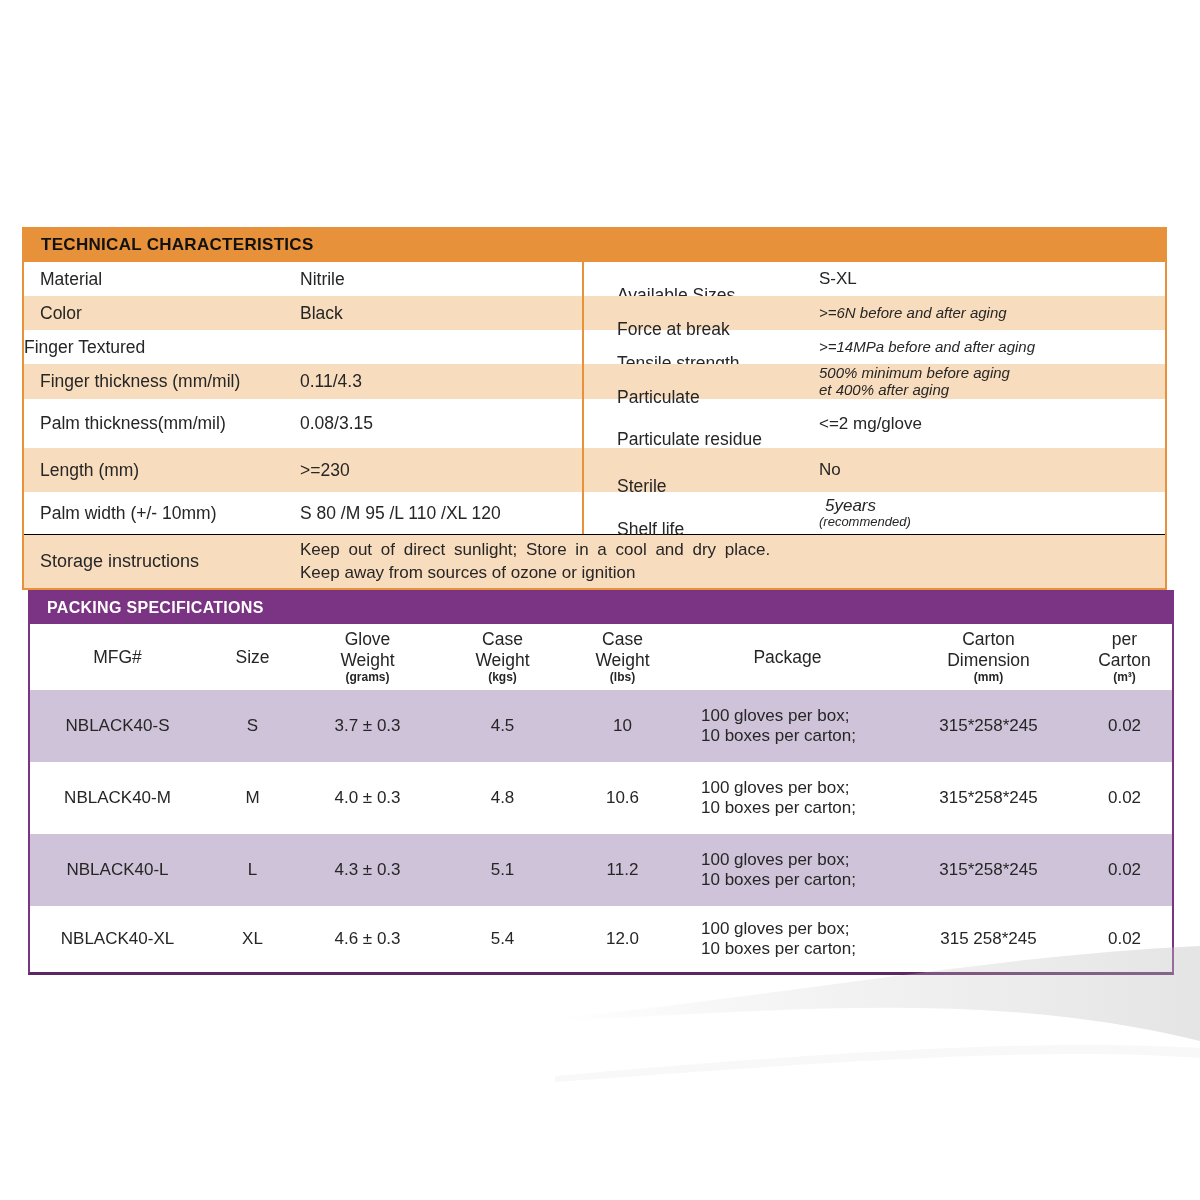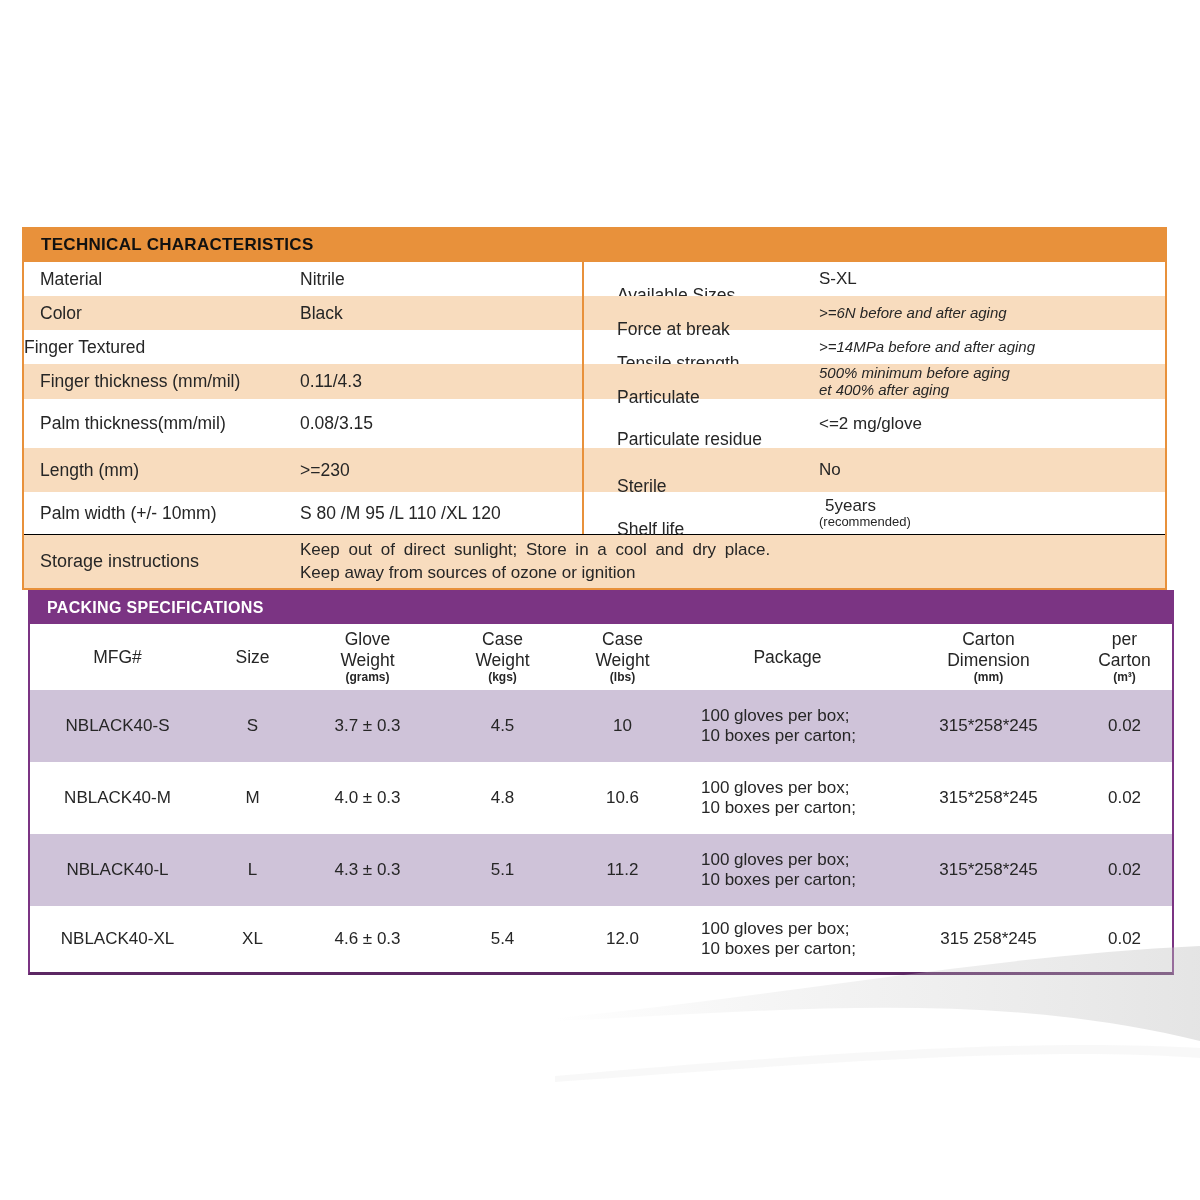--- a/index.html
+++ b/index.html
@@ -30,21 +30,21 @@
   .trow:nth-child(1){height:34px} .trow:nth-child(2){height:34px}
   .trow:nth-child(3){height:34px} .trow:nth-child(4){height:35px}
   .trow:nth-child(5){height:49px} .trow:nth-child(6){height:44px}
   .trow:nth-child(7){height:42px}
   .left .tlabel  { width:276px; padding-left:16px; font-size:17.5px; }
   .left .tvalue  { font-size:17.5px; }
   .right .tlabel { width:235px; padding-left:33px; font-size:17.5px;margin-top:32px; }
   .right .tvalue { font-size:17px; }
   .right .trow.small .tvalue { font-size:15px; line-height:1.1;font-style:italic; }
   .right .tvalue .v2 { display:block; }
-  .right .trow.shelf .tvalue { line-height:1.05; }
+  .right .trow.shelf .tvalue { line-height:1.05;font-style:italic; }
   .right .trow.shelf .v1 { display:block; padding-left:6px; font-size:17px; }
   .right .trow.shelf .v2 { display:block; font-size:13px; }
   .storage {
     height:54px; background:#F8DCBE; display:flex; align-items:center;
     border-top:1px solid #000000;
   }
   .storage .tlabel { width:276px; padding-left:16px; font-size:18px; }
   .storage .tvalue { font-size:17px; line-height:1.35; }
   .storage .line1  { display:block; word-spacing:4px; }
   .storage .line2  { display:block; }

